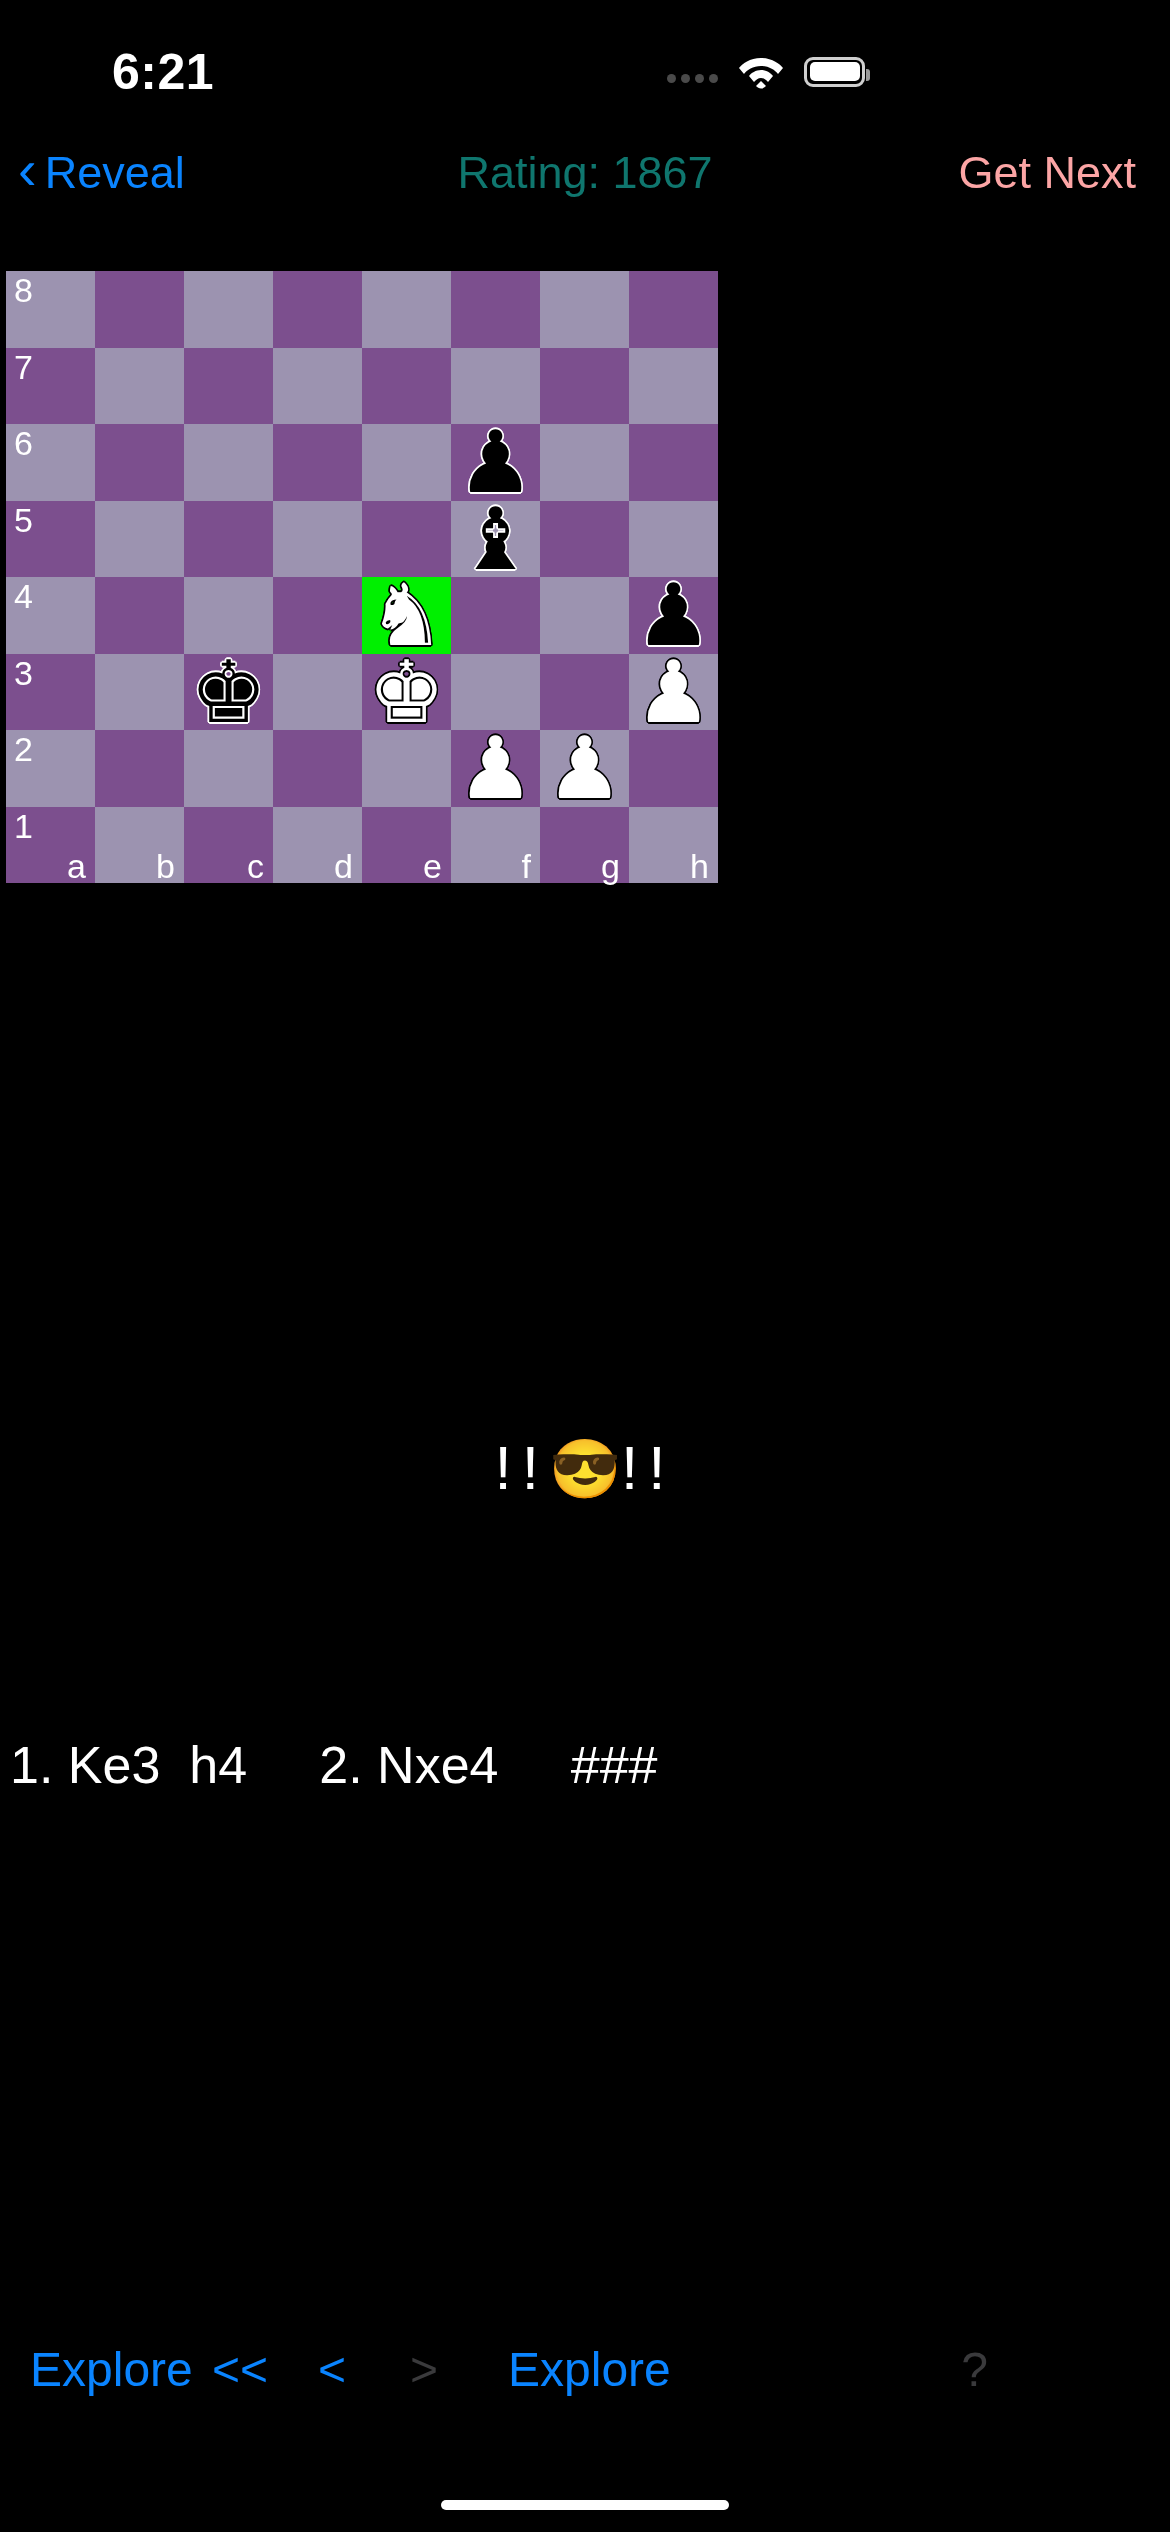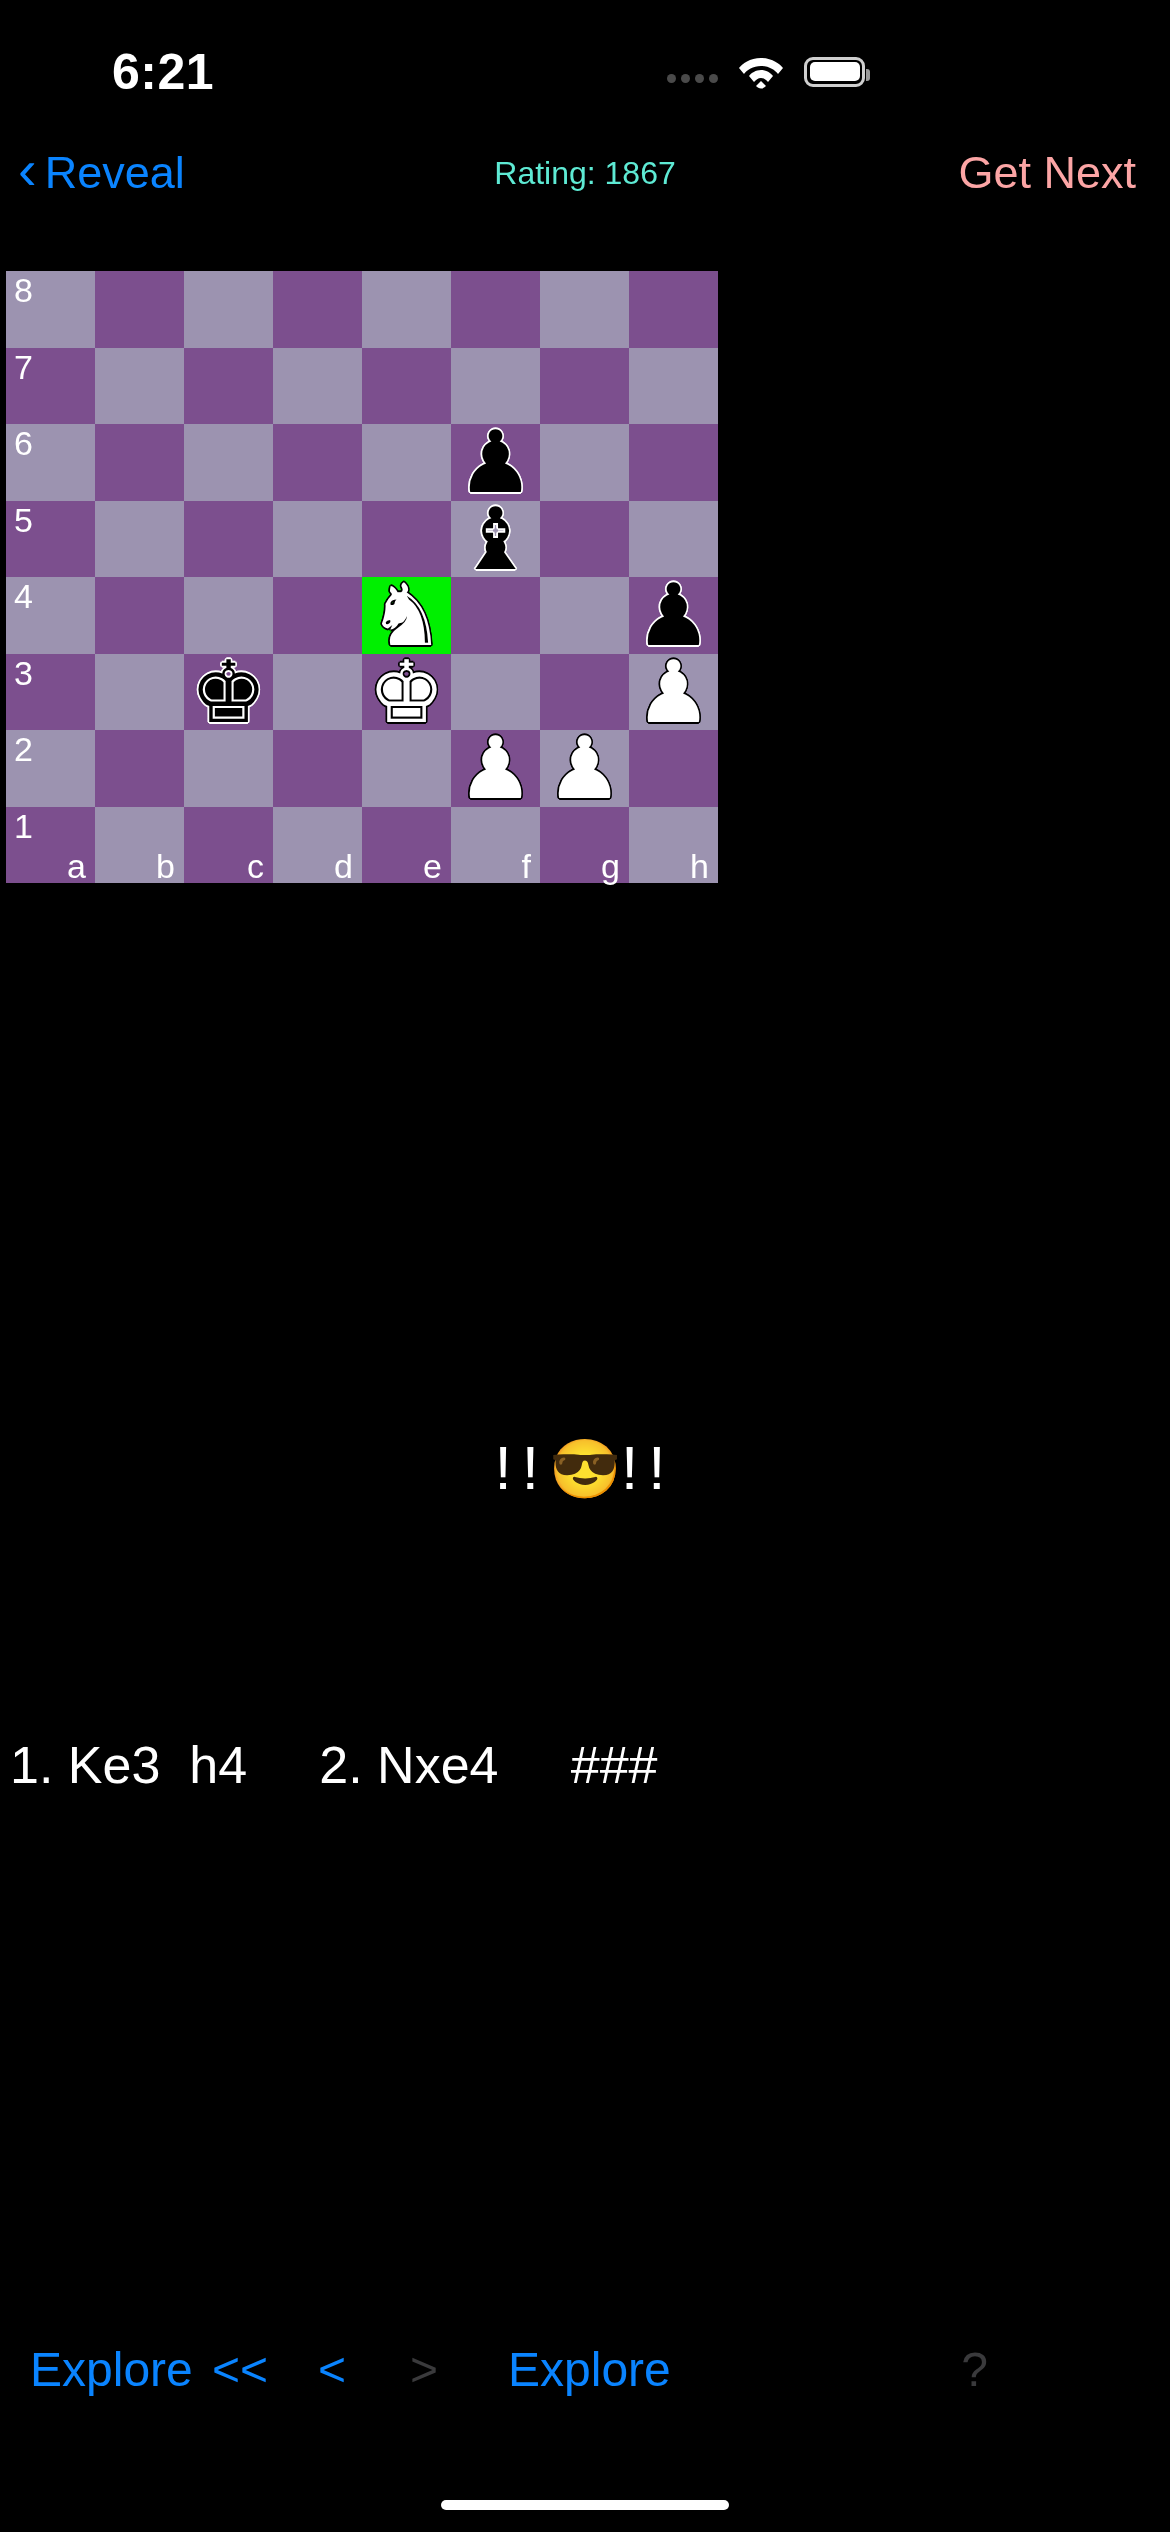--- a/index.html
+++ b/index.html
@@ -48,21 +48,21 @@
     display:flex; align-items:center; gap:8px;
     margin-left:18px; color:#0a84ff; cursor:pointer;
   }
   .nav-back .chev{
     font-size:56px; line-height:1; font-weight:300;
     margin-top:-6px; color:#0a84ff;
   }
   .nav-back-label{ font-size:45px; color:#0a84ff; }
   .nav-title{
     position:absolute; left:50%; transform:translateX(-50%);
-    color:#5eead4; font-size:32px; font-weight:500; white-space:nowrap;
+    color:#0f766e; font-size:45px; font-weight:500; white-space:nowrap;
   }
   .nav-next{
     position:absolute; right:34px; color:#fca5a5;
     font-size:45px; cursor:pointer; white-space:nowrap;
   }
 
   
   .board-wrap{
     position:absolute; left:6px; top:271px;
     width:712px; height:612px;

